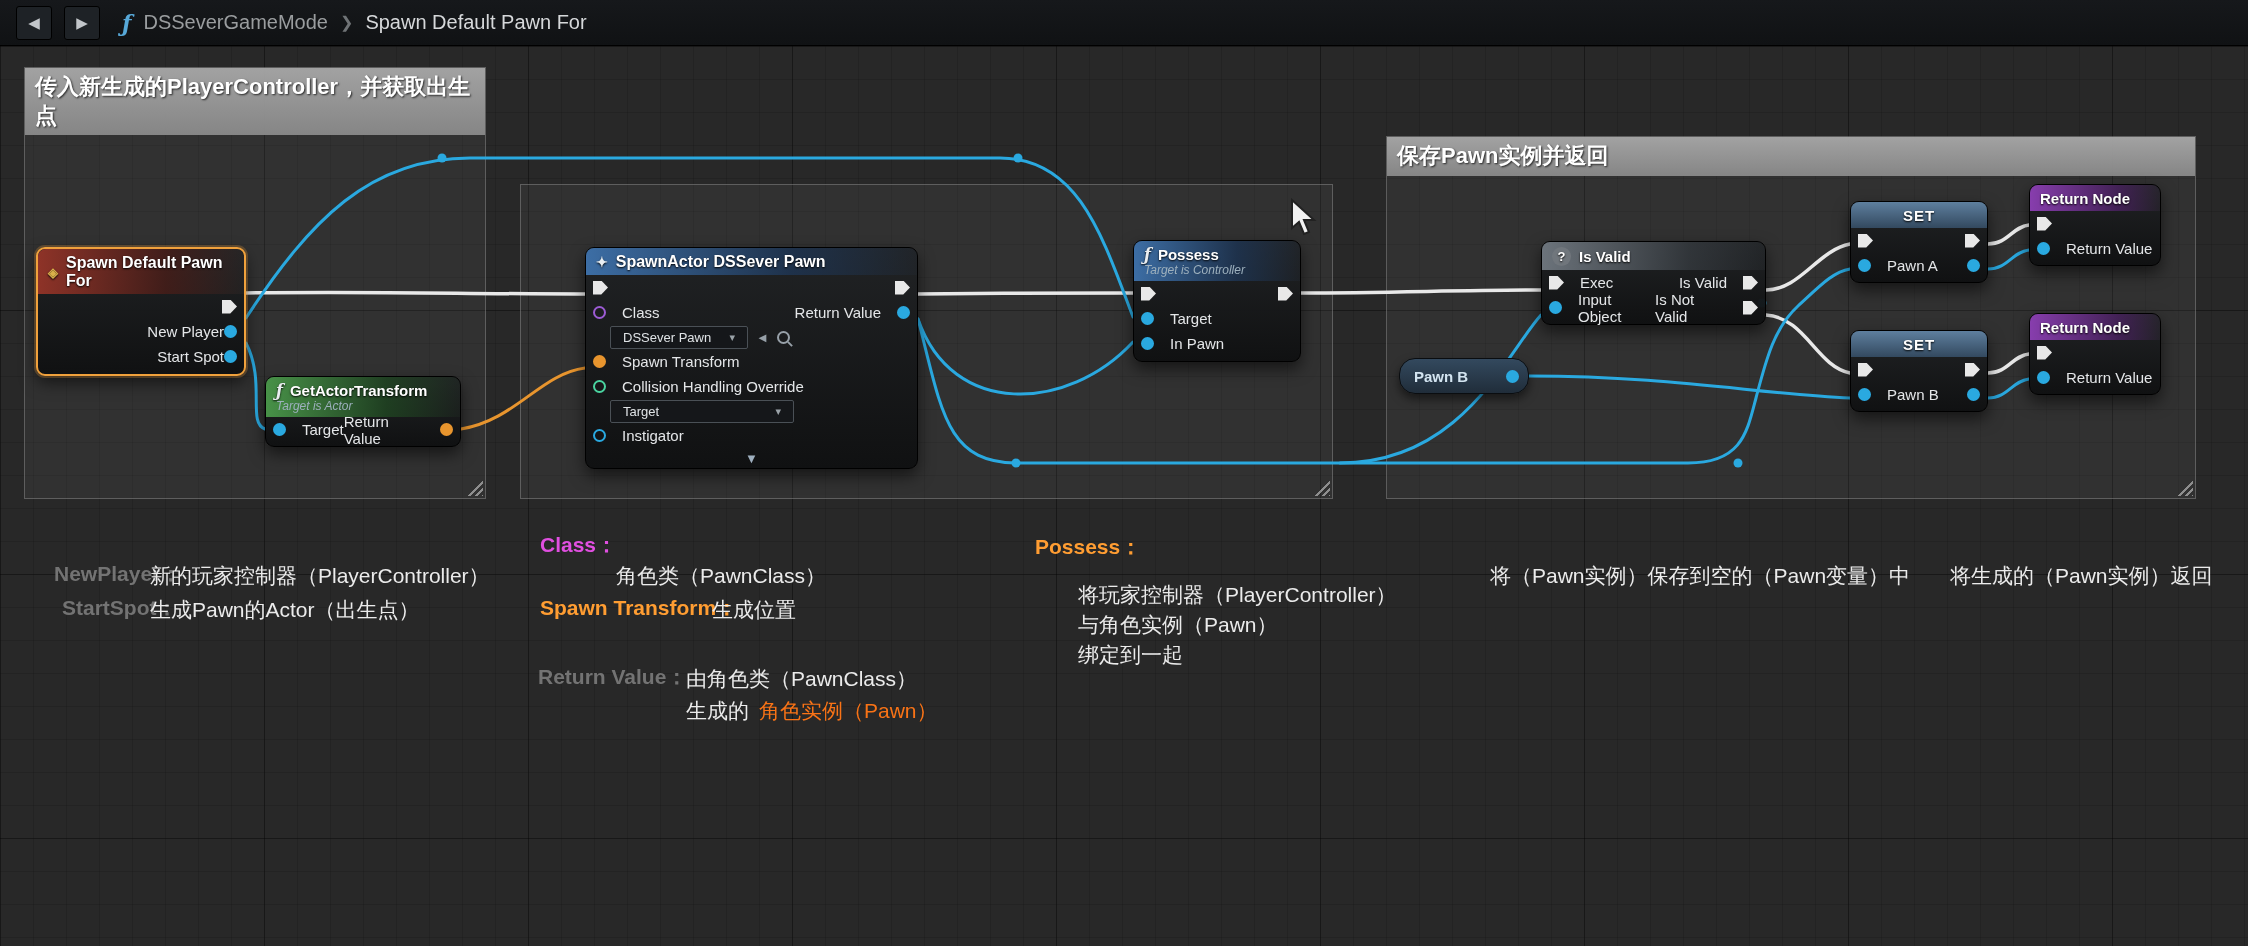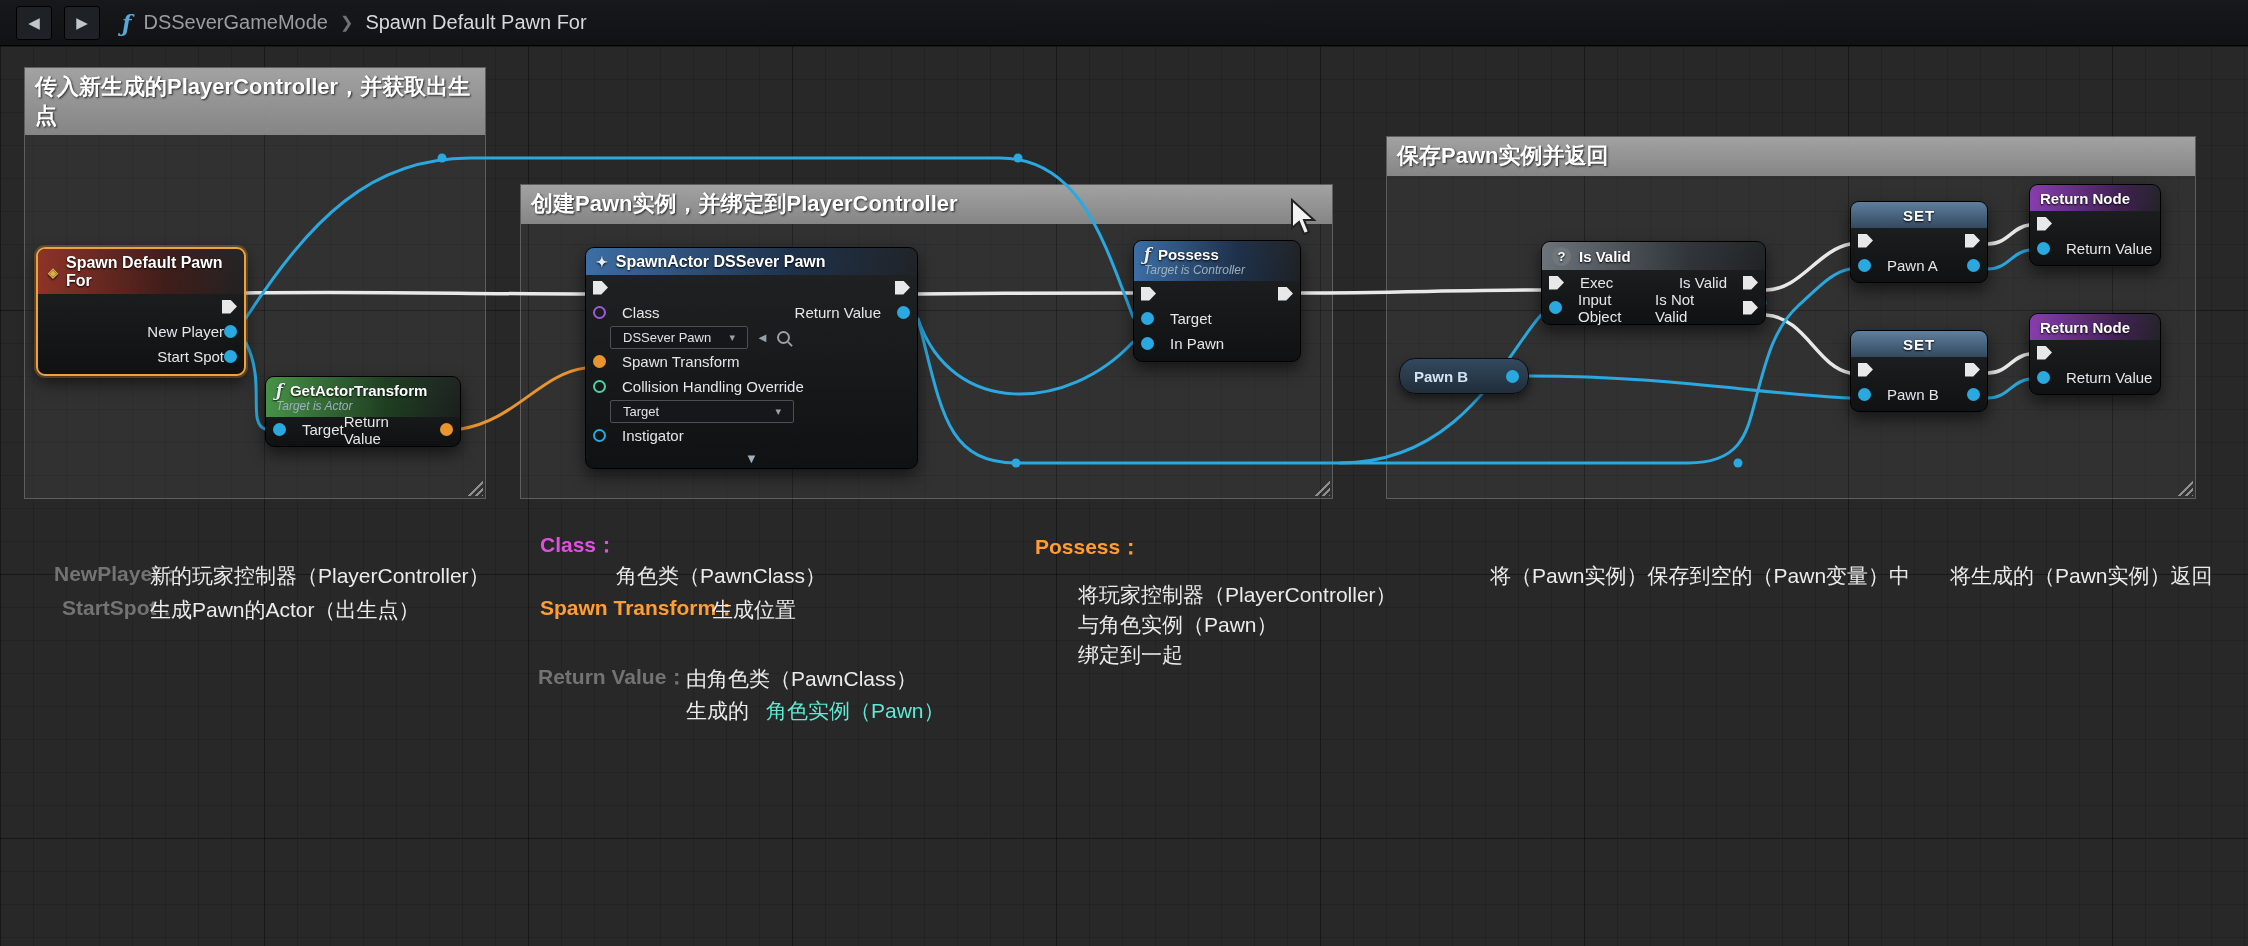--- a/index.html
+++ b/index.html
@@ -93,21 +93,21 @@
     background:linear-gradient(180deg,#33495e,#202d3a);box-shadow:0 5px 10px rgba(0,0,0,0.5);
     display:flex;align-items:center;justify-content:space-between;padding:0 9px 0 14px;box-sizing:border-box;
     font-size:15px;font-weight:bold;color:#d3e4f0;
   }
   
   .ann{position:absolute;z-index:4;font-size:21px;color:#ebebeb;white-space:nowrap;}
   .ann.lbl{font-weight:bold;}
   .c-cyan{color:#737373;}
   .c-magenta{color:#e14fe1;}
   .c-orange{color:#ff9d32;}
-  .hl-cyan{color:#5eead4;margin-left:17px;}
+  .hl-cyan{color:#f97316;margin-left:10px;}
   
   .cursor-icon{position:absolute;z-index:6;}
 </style>
 </head>
 <body>
 
 <div class="topbar">
   <div class="navbtn">
       <span>◀</span>
     </div>
@@ -120,21 +120,20 @@
   <span class="crumb-current">Spawn Default Pawn For</span>
 </div>
 
 <div class="graph"></div>
 
 <div class="comment" style="left:24px;top:67px;width:462px;height:432px;">
   <div class="comment-header">传入新生成的PlayerController，并获取出生点</div>
   <div class="resize-handle"></div>
 </div>
 <div class="comment" style="left:520px;top:184px;width:813px;height:315px;">
-  <div class="comment-header">创建Pawn实例，并绑定到PlayerController</div>
   <div class="resize-handle"></div>
 </div>
 <div class="comment" style="left:1386px;top:136px;width:810px;height:363px;">
   <div class="comment-header">保存Pawn实例并返回</div>
   <div class="resize-handle"></div>
 </div>
 
 <svg class="wires" width="2248" height="946" viewBox="0 0 2248 946">
 
   <path d="M246,293 C 360,291 470,294 585,294" fill="none" stroke-width="3.5" stroke-linecap="round" stroke="#e9e9e9"></path>

